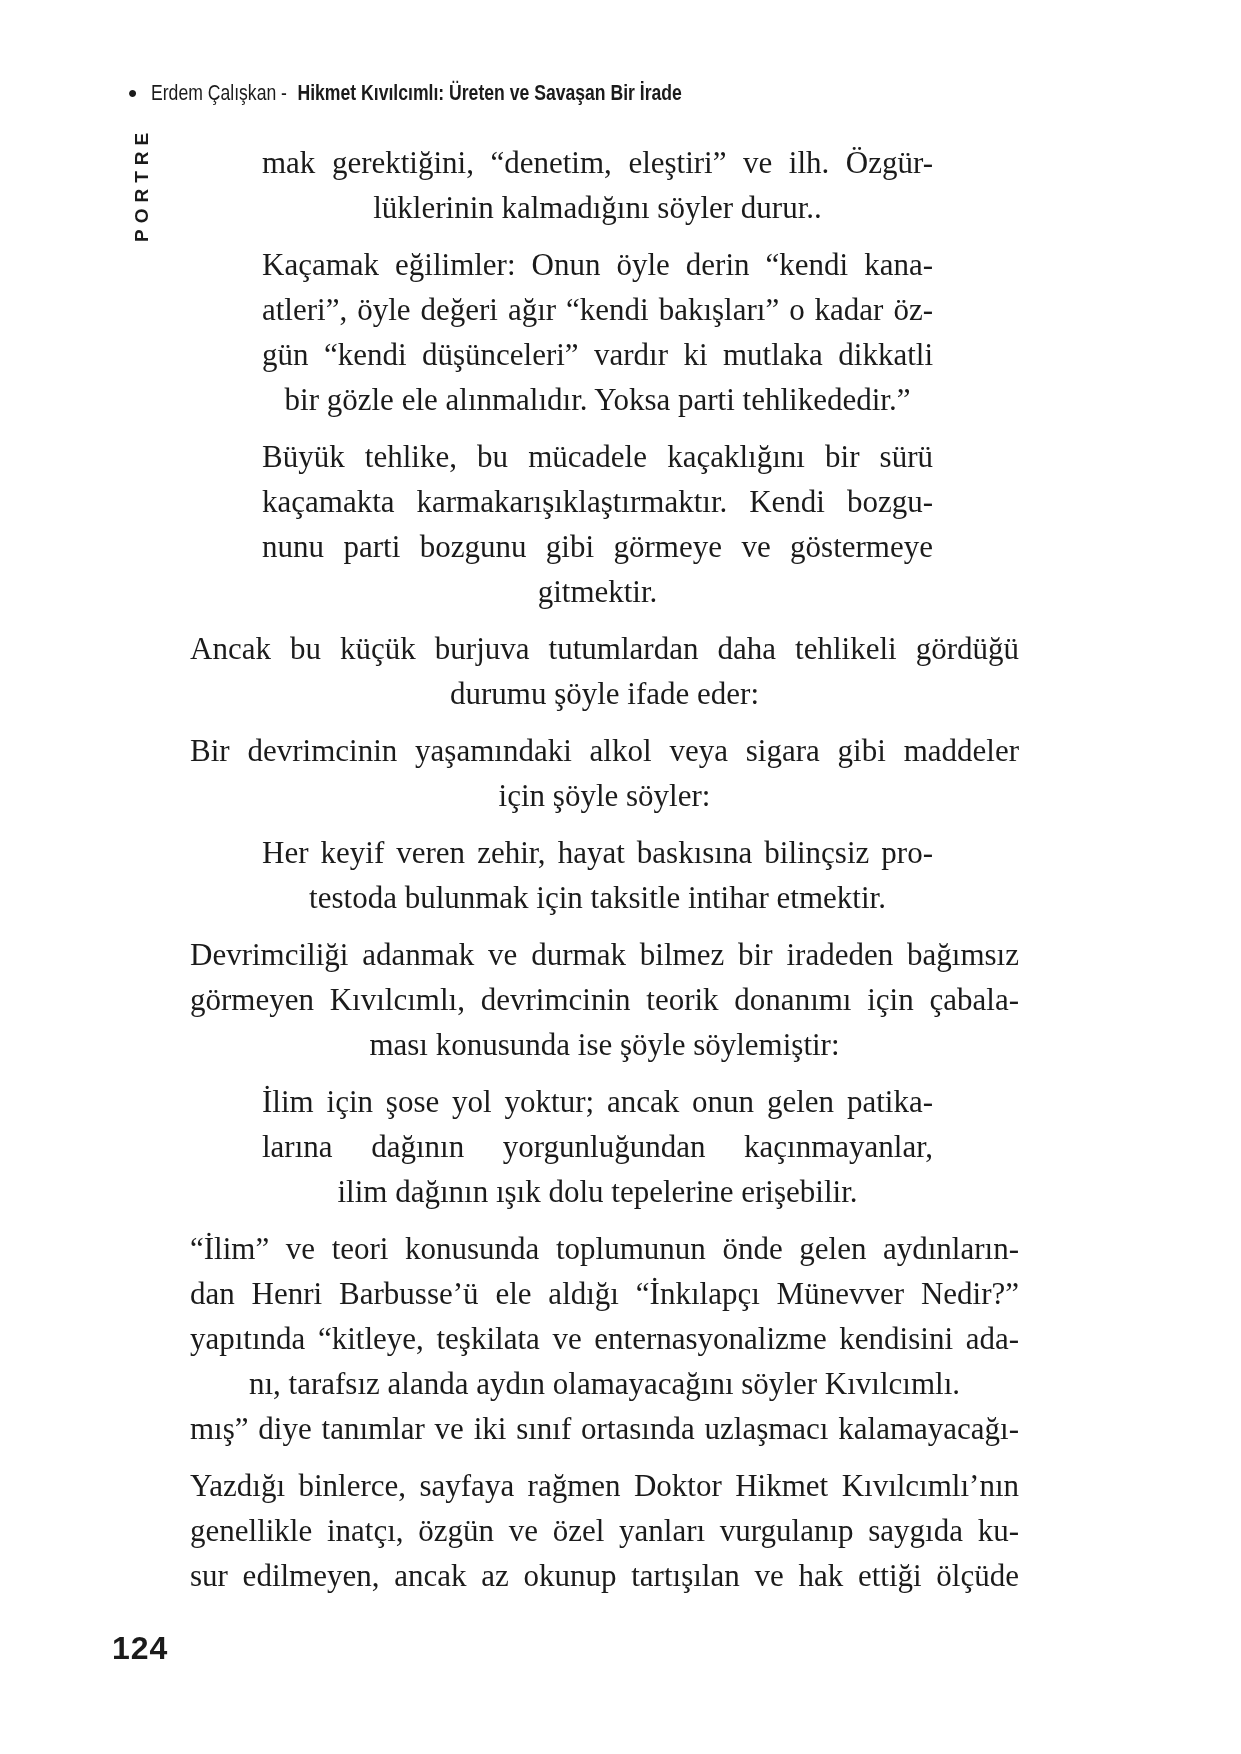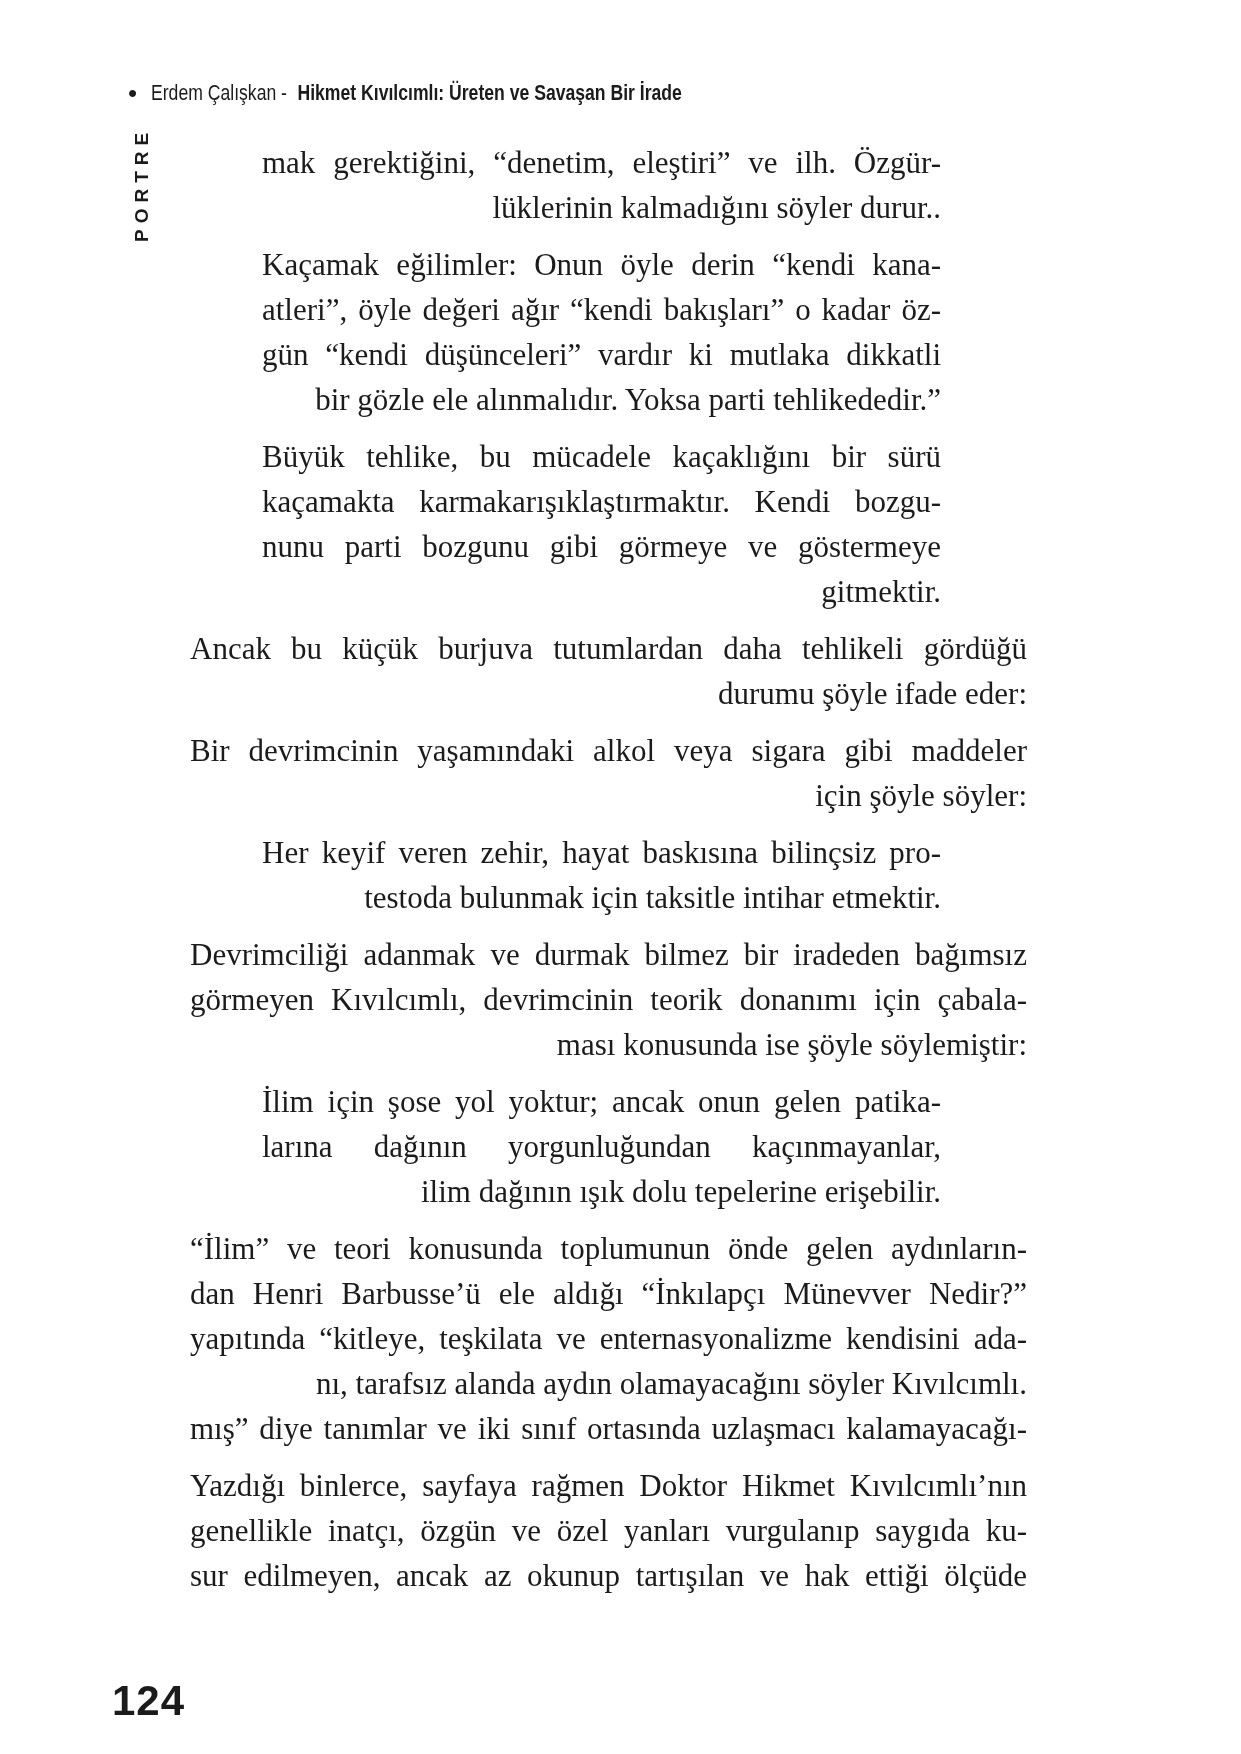--- a/index.html
+++ b/index.html
@@ -64,46 +64,45 @@
   .body-col {
     position: absolute;
     left: 190px;
     top: 140px;
     width: 845px;
     font-family: "Liberation Serif", "DejaVu Serif", serif;
     font-size: 31px;
     line-height: 45px;
   }
   .block {
-    margin: 0 8px 12px 0;
+    margin: 0 16px 12px 0;
   }
   .block.quote {
     padding-left: 72px;
     padding-right: 86px;
   }
   .line {
     white-space: normal;
   }
   .line.just {
     text-align: justify;
     text-align-last: justify;
   }
   .line.last {
-    text-align: right;
+    text-align: center;
   }
   
   .pagenum {
     position: absolute;
     left: 112px;
     top: 1630px;
     font-family: "Liberation Sans", sans-serif;
     font-weight: 700;
-    font-size: 42px;
+    font-size: 32px;
     letter-spacing: 1px;
-    margin-top: 47px;
   }
 </style>
 </head>
 <body>
 
 <div class="page">
 
   <div class="header">
     <span class="bullet">•</span>
     <span class="header-text">

